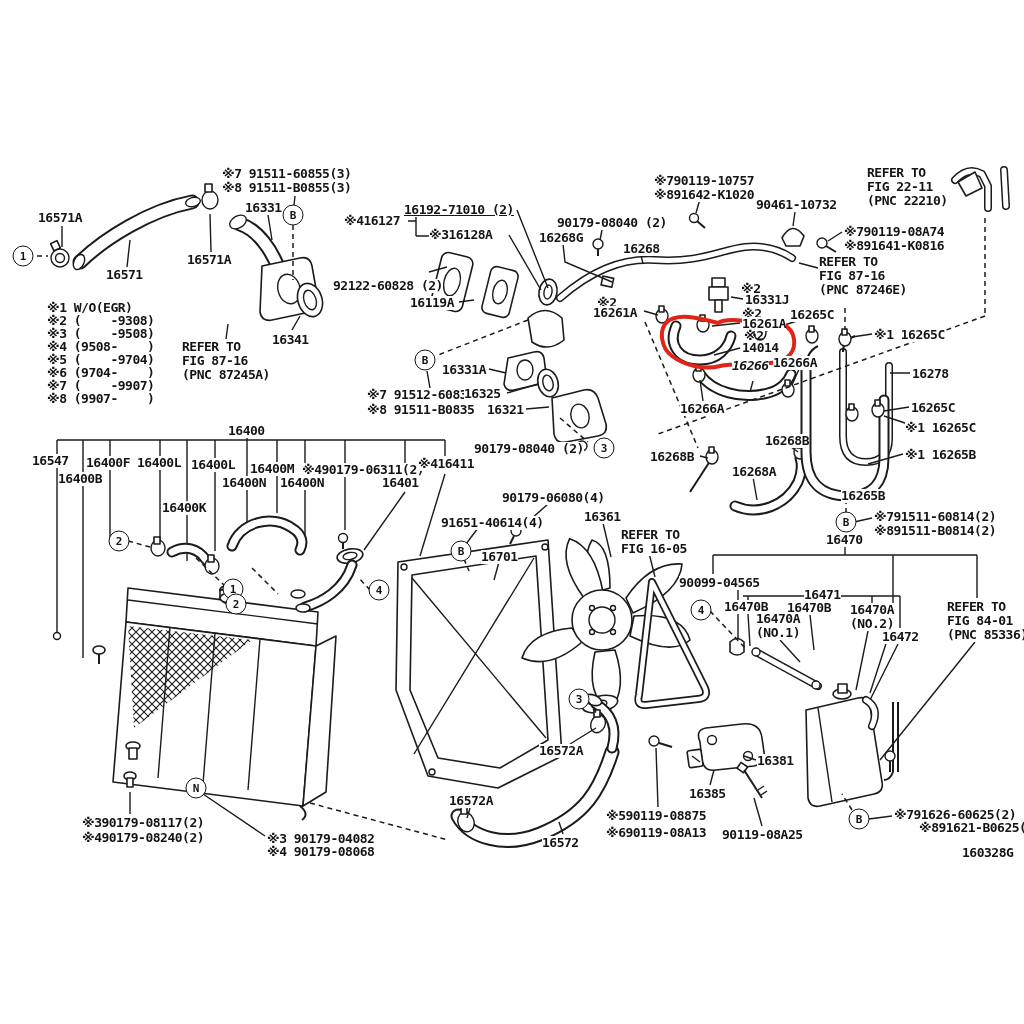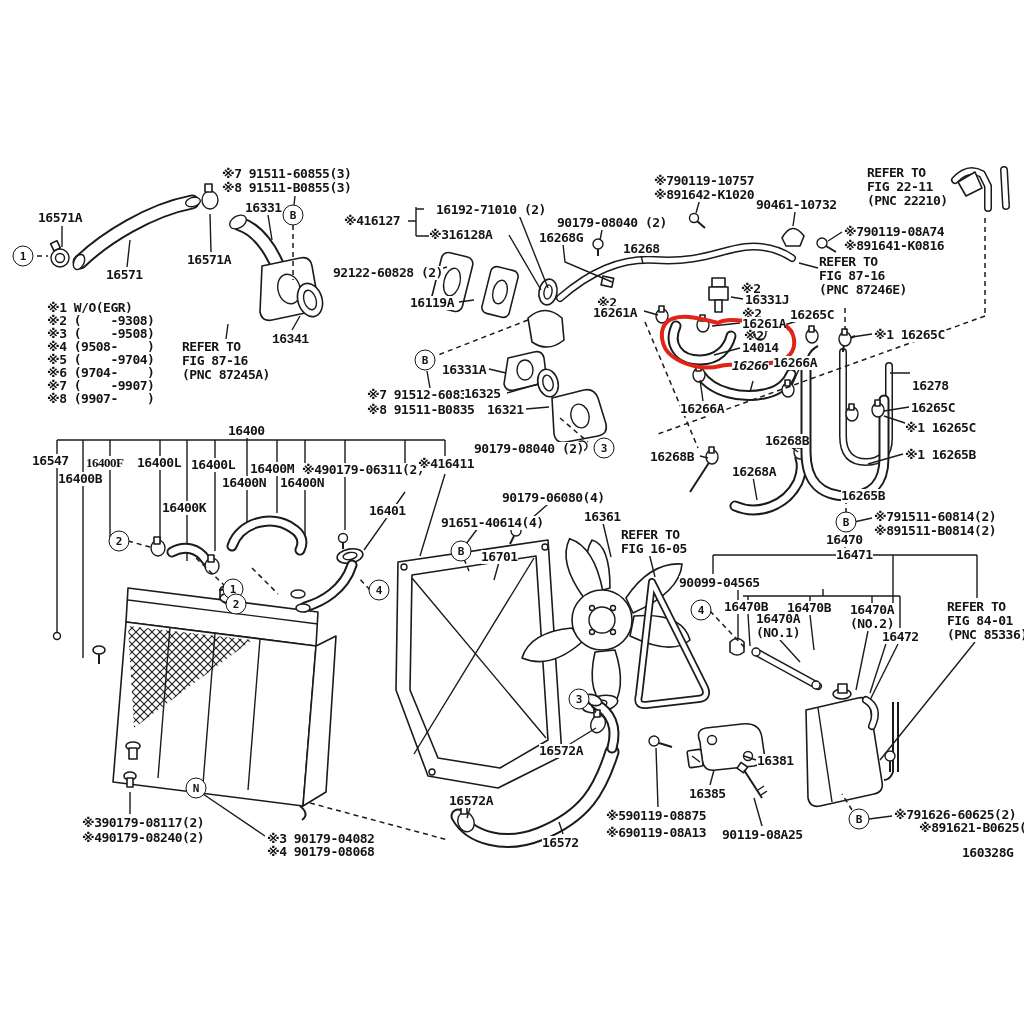--- a/index.html
+++ b/index.html
@@ -315,28 +315,28 @@
   <path d="M666,323 C676,312 700,318 718,323 C728,317 740,322 748,320 C770,317 790,324 793,335 C797,348 791,357 780,361 C760,367 735,362 720,366 C705,370 685,366 672,356 C661,348 659,331 666,323 Z" fill="none" stroke="#e02418" stroke-width="4" stroke-linejoin="round"></path>
 </svg>
 
 <div id="labels">
       <div class="label" style="left: 222px; top: 167px;">※7 91511-60855(3)</div>
       <div class="label" style="left: 222px; top: 181px;">※8 91511-B0855(3)</div>
       <div class="label" style="left: 38px; top: 211px;">16571A</div>
       <div class="label" style="left: 106px; top: 268px;">16571</div>
       <div class="label" style="left: 187px; top: 253px;">16571A</div>
       <div class="label" style="left: 245px; top: 201px;">16331</div>
-      <div class="label" style="left: 272px; top: 333px; font-family: Liberation Mono, monospace;">16341</div>
+      <div class="label" style="left: 272px; top: 333px;">16341</div>
       <div class="label" style="left: 182px; top: 340px;">REFER TO
 FIG 87-16
 (PNC 87245A)</div>
       <div class="label" style="left: 344px; top: 214px;">※416127</div>
-      <div class="label" style="left: 436px; top: 203px;">16192-71010 (2)</div>
+      <div class="label" style="left: 404px; top: 203px; text-decoration: underline;">16192-71010 (2)</div>
       <div class="label" style="left: 429px; top: 228px;">※316128A</div>
-      <div class="label" style="left: 333px; top: 266px; text-align: center;">92122-60828 (2)</div>
+      <div class="label" style="left: 333px; top: 279px; text-align: center;">92122-60828 (2)</div>
       <div class="label" style="left: 410px; top: 296px;">16119A</div>
       <div class="label" style="left: 557px; top: 216px;">90179-08040 (2)</div>
       <div class="label" style="left: 539px; top: 231px;">16268G</div>
       <div class="label" style="left: 623px; top: 242px;">16268</div>
       <div class="label" style="left: 442px; top: 363px;">16331A</div>
       <div class="label" style="left: 367px; top: 388px;">※7 91512-60835</div>
       <div class="label" style="left: 464px; top: 387px;">16325</div>
       <div class="label" style="left: 367px; top: 403px;">※8 91511-B0835</div>
       <div class="label" style="left: 487px; top: 403px;">16321</div>
       <div class="label" style="left: 474px; top: 442px;">90179-08040 (2)</div>
@@ -356,53 +356,53 @@
       <div class="label" style="left: 742px; top: 307px;">※2</div>
       <div class="label" style="left: 742px; top: 317px;">16261A</div>
       <div class="label" style="left: 597px; top: 296px;">※2</div>
       <div class="label" style="left: 593px; top: 306px;">16261A</div>
       <div class="label nobg" style="left: 744px; top: 329px;">※2</div>
       <div class="label nobg" style="left: 742px; top: 341px;">14014</div>
       <div class="label" style="left: 790px; top: 308px;">16265C</div>
       <div class="label" style="left: 874px; top: 328px;">※1 16265C</div>
       <div class="label" style="left: 773px; top: 356px;">16266A</div>
       <div class="label" style="left: 732px; top: 359px; font-style: italic;">16266</div>
-      <div class="label" style="left: 912px; top: 367px; margin-top: 12px;">16278</div>
+      <div class="label" style="left: 912px; top: 367px;">16278</div>
       <div class="label" style="left: 911px; top: 401px;">16265C</div>
       <div class="label" style="left: 905px; top: 421px;">※1 16265C</div>
       <div class="label" style="left: 905px; top: 448px;">※1 16265B</div>
       <div class="label" style="left: 765px; top: 434px;">16268B</div>
       <div class="label" style="left: 680px; top: 402px;">16266A</div>
       <div class="label" style="left: 650px; top: 450px;">16268B</div>
       <div class="label" style="left: 732px; top: 465px;">16268A</div>
       <div class="label" style="left: 841px; top: 489px;">16265B</div>
       <div class="label" style="left: 874px; top: 510px;">※791511-60814(2)</div>
       <div class="label" style="left: 874px; top: 524px;">※891511-B0814(2)</div>
       <div class="label" style="left: 228px; top: 424px;">16400</div>
       <div class="label" style="left: 32px; top: 454px;">16547</div>
       <div class="label" style="left: 58px; top: 472px;">16400B</div>
-      <div class="label" style="left: 86px; top: 456px; font-family: Liberation Serif, serif;">16400F</div>
+      <div class="label" style="left: 86px; top: 456px;">16400F</div>
       <div class="label" style="left: 137px; top: 456px;">16400L</div>
       <div class="label" style="left: 162px; top: 476px; margin-top: 25px;">16400K</div>
       <div class="label" style="left: 191px; top: 458px;">16400L</div>
       <div class="label" style="left: 222px; top: 476px;">16400N</div>
       <div class="label" style="left: 250px; top: 462px;">16400M</div>
       <div class="label" style="left: 280px; top: 476px;">16400N</div>
       <div class="label" style="left: 302px; top: 463px;">※490179-06311(2)</div>
       <div class="label" style="left: 418px; top: 457px;">※416411</div>
-      <div class="label" style="left: 369px; top: 476px; margin-top: 28px;">16401</div>
+      <div class="label" style="left: 382px; top: 476px;">16401</div>
       <div class="label" style="left: 502px; top: 491px;">90179-06080(4)</div>
       <div class="label" style="left: 441px; top: 516px;">91651-40614(4)</div>
       <div class="label" style="left: 481px; top: 550px;">16701</div>
       <div class="label" style="left: 584px; top: 510px;">16361</div>
       <div class="label" style="left: 621px; top: 528px;">REFER TO
 FIG 16-05</div>
       <div class="label" style="left: 679px; top: 576px;">90099-04565</div>
       <div class="label" style="left: 826px; top: 533px;">16470</div>
-      <div class="label" style="left: 804px; top: 548px; margin-left: 32px;">16471</div>
+      <div class="label" style="left: 804px; top: 588px;">16471</div>
       <div class="label" style="left: 724px; top: 600px;">16470B</div>
       <div class="label" style="left: 787px; top: 601px;">16470B</div>
       <div class="label" style="left: 850px; top: 603px;">16470A
 (NO.2)</div>
       <div class="label" style="left: 756px; top: 612px;">16470A
 (NO.1)</div>
       <div class="label" style="left: 882px; top: 630px;">16472</div>
       <div class="label" style="left: 947px; top: 600px;">REFER TO
 FIG 84-01
 (PNC 85336)</div>

